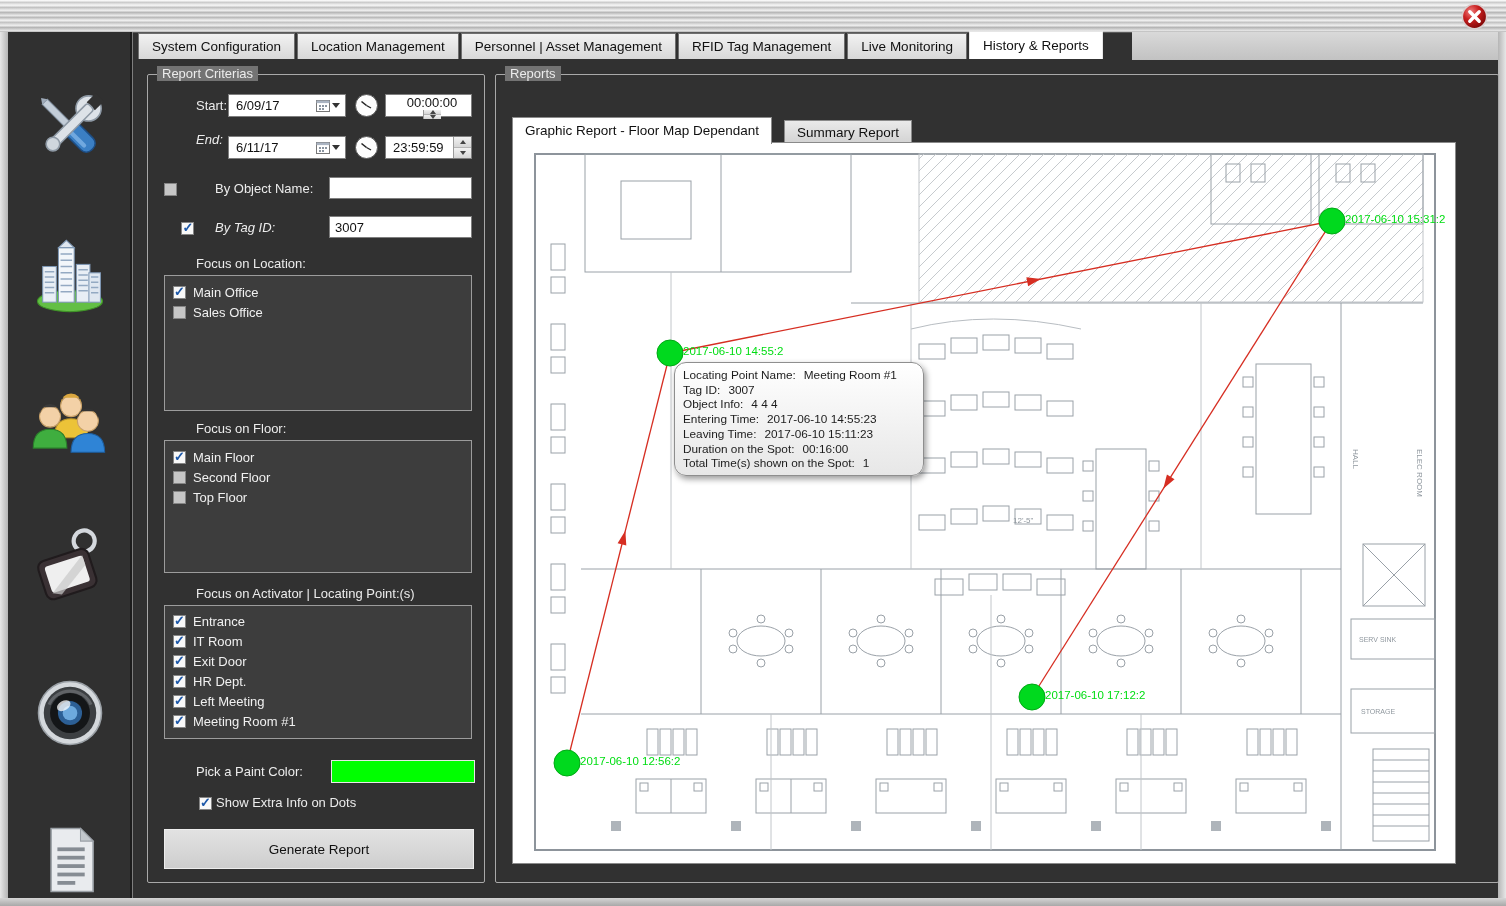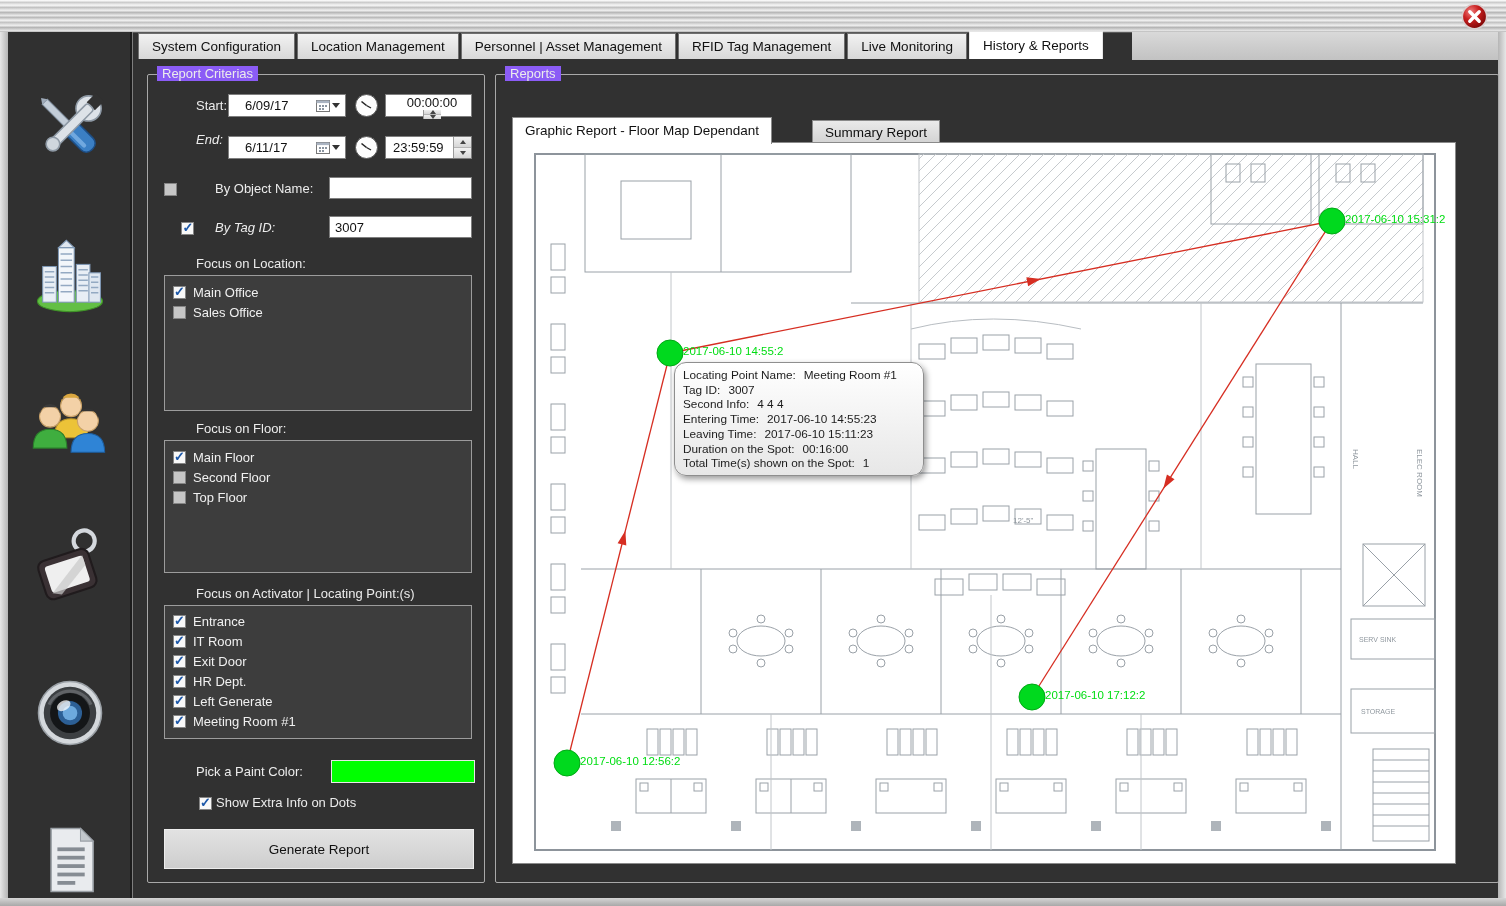--- a/index.html
+++ b/index.html
@@ -25,28 +25,28 @@
 
   
   .tabbar{left:138px;top:32px;height:27px;display:flex;align-items:flex-end;}
   .tab{height:25px;line-height:25px;padding:0 13px;background:linear-gradient(180deg,#f2f2f2,#d8d8d8);
        border:1px solid #6f6f6f;border-bottom:none;margin-right:2px;font-size:13.5px;color:#101010;
        white-space:nowrap;cursor:pointer;}
   .tab.active{background:#ffffff;height:27px;line-height:27px;border-color:#e6e6e6;font-weight:normal;}
 
   
   .groupbox{border:1px solid #a9a9a9;border-radius:2px;}
-  .group-label{position:absolute;top:-9px;left:9px;background:#8b5cf6;padding:0 5px;color:#ececec;font-size:13px;}
+  .group-label{position:absolute;top:-9px;left:9px;background:#737373;padding:0 5px;color:#ececec;font-size:13px;}
 
   .lbl{color:#ececec;font-size:13px;white-space:nowrap;margin-left:32px;}
 
   
   .textbox,.datebox,.timebox{background:#ffffff;border:1px solid #7e7e7e;font-size:13px;color:#111;
       display:flex;align-items:center;box-sizing:border-box;}
-  .datebox{padding-left:16px;cursor:pointer;}
+  .datebox{padding-left:7px;cursor:pointer;}
   .timebox{padding-left:7px;}
   .textbox{padding-left:5px;}
   .dval,.tval{flex:1;}
   .cal-icon{width:14px;height:13px;margin-right:2px;display:inline-block;}
   .dd-arrow{width:0;height:0;border-left:4px solid transparent;border-right:4px solid transparent;
             border-top:5px solid #333;margin-right:5px;}
   .spin{width:17px;height:100%;display:flex;flex-direction:column;border-left:1px solid #9a9a9a;cursor:pointer;}
   .spin i{flex:1;background:linear-gradient(180deg,#f2f2f2,#d6d6d6);display:flex;align-items:center;justify-content:center;}
   .spin i.up::after{content:"";border-left:3.5px solid transparent;border-right:3.5px solid transparent;border-bottom:4px solid #444;}
   .spin i.dn::after{content:"";border-left:3.5px solid transparent;border-right:3.5px solid transparent;border-top:4px solid #444;}
@@ -63,21 +63,21 @@
   .li{display:flex;align-items:center;height:20px;padding-left:8px;cursor:pointer;}
   .li-label{color:#f0f0f0;font-size:13px;margin-left:7px;}
 
   .swatch{border:1px solid #e8e8e8;cursor:pointer;}
   .gen-btn{background:linear-gradient(180deg,#e2e2e2,#cecece);border:1px solid #ededed;color:#101010;
            font-size:13.5px;display:flex;align-items:center;justify-content:center;cursor:pointer;}
 
   
   .rtab{position:absolute;font-size:13.5px;color:#101010;padding:0 12px;white-space:nowrap;cursor:pointer;}
   .rtab.active{background:#ffffff;height:26px;line-height:26px;border:1px solid #8a8a8a;border-bottom:none;z-index:2;}
-  .rtab.inactive{background:linear-gradient(180deg,#eaeaea,#d2d2d2);height:23px;line-height:23px;border:1px solid #8a8a8a;margin-left:28px;}
+  .rtab.inactive{background:linear-gradient(180deg,#eaeaea,#d2d2d2);height:23px;line-height:23px;border:1px solid #8a8a8a;}
   .map-page{background:#ffffff;border:1px solid #8a8a8a;box-sizing:border-box;}
   .dot-label{position:absolute;color:#00dd12;font-size:11.5px;white-space:nowrap;z-index:5;}
 
   
   .tooltip{background:linear-gradient(180deg,#ffffff,#e7e7e7);border:1px solid #8e8e8e;border-radius:12px;
            box-shadow:2px 3px 6px rgba(0,0,0,.4);padding:5px 8px 4px 8px;z-index:9;}
   .tt-row{font-size:11.8px;color:#1c1c1c;line-height:14.7px;white-space:nowrap;}
   .tt-val{margin-left:8px;}
 </style>
 </head>
@@ -306,21 +306,21 @@
       <div class="li">
         <span class="cb checked"></span>
         <span class="li-label">Exit Door</span>
       </div>
       <div class="li">
         <span class="cb checked"></span>
         <span class="li-label">HR Dept.</span>
       </div>
       <div class="li">
         <span class="cb checked"></span>
-        <span class="li-label">Left Generate</span>
+        <span class="li-label">Left Meeting</span>
       </div>
       <div class="li">
         <span class="cb checked"></span>
         <span class="li-label">Meeting Room #1</span>
       </div>
     </div>
 
     <span class="abs lbl" style="left:16px;top:689px;">Pick a Paint Color:</span>
     <div class="abs swatch" style="left: 183px; top: 685px; width: 142px; height: 21px; background: rgb(0, 255, 0);"></div>
 
@@ -575,21 +575,21 @@
           <polygon points="-7,-4.5 7,0 -7,4.5" fill="#d62e22" transform="translate(654,339.8) rotate(122.22126681159396)"></polygon>
           <circle cx="54" cy="620" r="13" fill="#00d91e" stroke="#00a914"></circle>
           <circle cx="157" cy="210" r="13" fill="#00d91e" stroke="#00a914"></circle>
           <circle cx="519" cy="554" r="13" fill="#00d91e" stroke="#00a914"></circle>
           <circle cx="819" cy="78" r="13" fill="#00d91e" stroke="#00a914"></circle>
         </svg>
 
       <div class="abs tooltip" style="left:161px;top:219px;width:232px;">
         <div class="tt-row"><span>Locating Point Name:</span><span class="tt-val">Meeting Room #1</span></div>
         <div class="tt-row"><span>Tag ID:</span><span class="tt-val">3007</span></div>
-        <div class="tt-row"><span>Second Info:</span><span class="tt-val">4 4 4</span></div>
+        <div class="tt-row"><span>Object Info:</span><span class="tt-val">4 4 4</span></div>
         <div class="tt-row"><span>Entering Time:</span><span class="tt-val">2017-06-10 14:55:23</span></div>
         <div class="tt-row"><span>Leaving Time:</span><span class="tt-val">2017-06-10 15:11:23</span></div>
         <div class="tt-row"><span>Duration on the Spot:</span><span class="tt-val">00:16:00</span></div>
         <div class="tt-row"><span>Total Time(s) shown on the Spot:</span><span class="tt-val">1</span></div>
       </div>
     <div class="dot-label" style="left: 67px; top: 612px;">2017-06-10 12:56:2</div>
         <div class="dot-label" style="left: 170px; top: 202px;">2017-06-10 14:55:2</div>
         <div class="dot-label" style="left: 532px; top: 546px;">2017-06-10 17:12:2</div>
         <div class="dot-label" style="left: 832px; top: 70px;">2017-06-10 15:31:2</div>
       </div>

